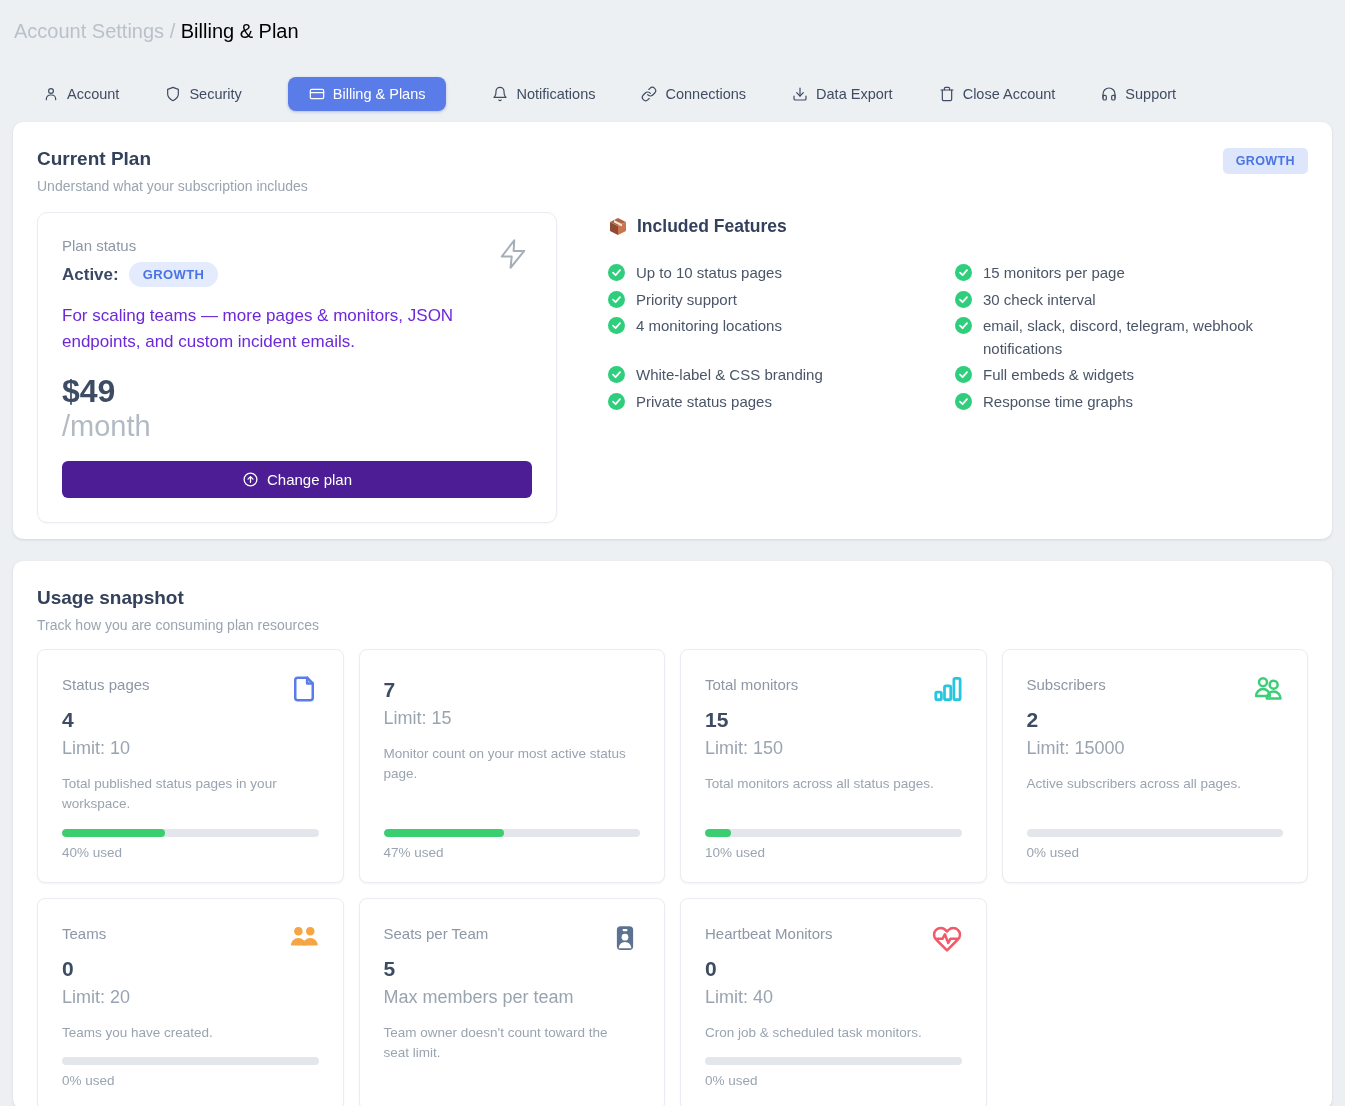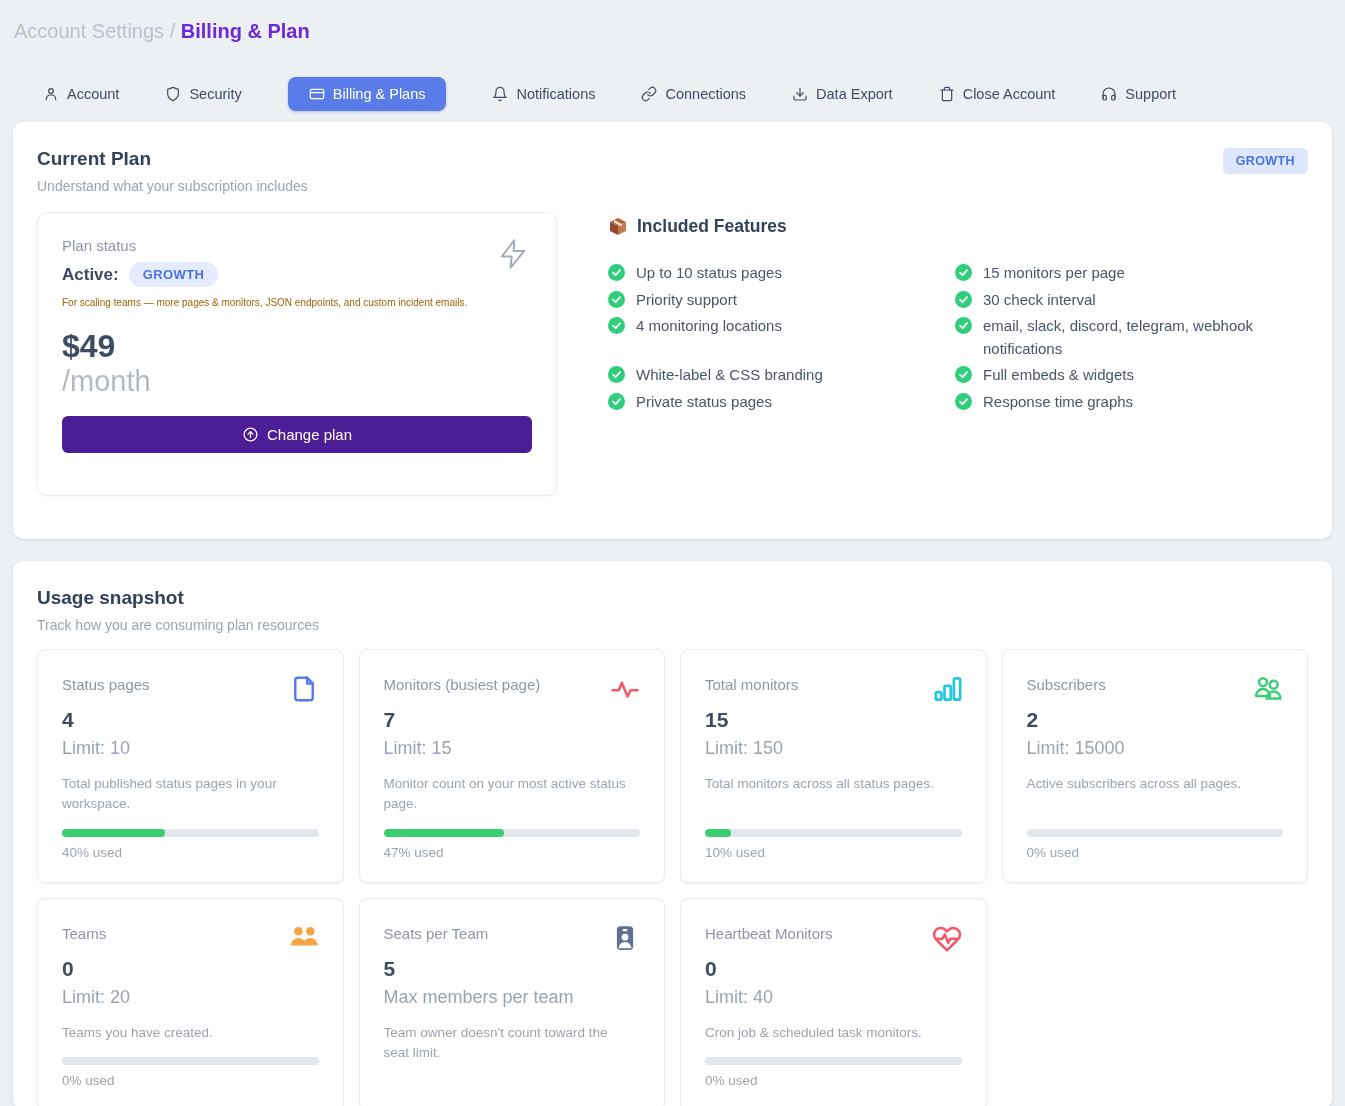--- a/index.html
+++ b/index.html
@@ -2,21 +2,21 @@
 <html><head>
 <meta charset="utf-8">
 <style>
   * { margin:0; padding:0; box-sizing:border-box; }
   html,body { width:1345px; height:1106px; background:#edf0f2; font-family:"Liberation Sans", sans-serif; overflow:hidden; }
   .page { padding:12px 13px 0 13px; }
 
   
   .breadcrumb { padding:8px 1px 0 1px; font-size:20px; }
   .crumb-muted { color:#b9c1cb; font-weight:400; }
-  .crumb-current { color:#6d28d9; font-weight:700; }
+  .crumb-current { color:#000000; font-weight:400; }
 
   
   .tabs { display:flex; align-items:center; gap:46px; margin:34px 0 0 30px; }
   .tab { display:flex; align-items:center; gap:8px; color:#3f4c63; font-size:14.5px; font-weight:500; cursor:pointer; padding:9px 0; border-radius:8px; }
   .tab svg { width:16px; height:16px; stroke:currentColor; fill:none; stroke-width:1.8; stroke-linecap:round; stroke-linejoin:round; flex:none; }
   .tab.active { background:#5a7ce8; color:#ffffff; padding:9px 21px; box-shadow:0 1px 3px rgba(60,90,200,.35); }
 
   
   .panel { background:#ffffff; border-radius:10px; box-shadow:0 1px 2px rgba(20,30,60,.07), 0 1px 4px rgba(20,30,60,.06); padding:26px 24px; }
   .panel-plan { margin-top:11px; height:417px; }
@@ -26,21 +26,21 @@
   .panel-sub { font-size:14px; color:#9aa4b0; margin-top:8px; }
   .plan-badge { background:#dde6fa; color:#4a74e4; font-size:12.5px; font-weight:600; letter-spacing:.4px; padding:6px 13px; border-radius:5px; }
 
   
   .plan-row { display:flex; margin-top:18px; }
   .status-card { position:relative; width:520px; flex:none; border:1px solid #e9ecf0; border-radius:10px; box-shadow:0 1px 2px rgba(20,30,60,.04); padding:24px; min-height:284px; }
   .status-label { font-size:15px; color:#8d97a5; }
   .status-state { display:flex; align-items:center; gap:10px; margin-top:8px; }
   .status-active { font-size:17px; font-weight:700; color:#3c4964; }
   .pill { background:#e4ebfc; color:#4a74e4; font-size:13px; font-weight:600; letter-spacing:.4px; padding:5px 14px; border-radius:999px; }
-  .status-desc { margin-top:8px; font-size:10px; line-height:1.55; color:#a16207; max-width:410px; }
+  .status-desc { margin-top:16px; font-size:17px; line-height:1.55; color:#6d28d9; max-width:410px; }
   .price-row { margin-top:17px; display:flex; align-items:baseline;flex-direction:column; }
   .price { font-size:32px; font-weight:700; color:#3d4b63; }
   .period { font-size:29px; font-weight:400; color:#b2bac4; }
   .change-btn { margin-top:18px; width:100%; height:37px; background:#4c1d95; border:none; border-radius:6px; color:#fff; font-size:15px; font-family:"Liberation Sans",sans-serif; display:flex; align-items:center; justify-content:center; gap:8px; cursor:pointer; }
   .change-btn svg { width:17px; height:17px; stroke:#fff; fill:none; stroke-width:1.8; stroke-linecap:round; stroke-linejoin:round; }
   .zap { position:absolute; top:24px; right:28px; }
   .zap svg { width:30px; height:34px; stroke:#a6aeb9; fill:none; stroke-width:1.6; stroke-linejoin:round; }
 
   
   .features { flex:1; margin-left:51px; padding-top:4px; }
@@ -286,26 +286,20 @@
         <div class="uc-desc">Total published status pages in your workspace.</div>
         <div class="uc-bar-wrap">
           <div class="bar-track">
               <div class="bar-fill" style="width: 40%;"></div>
             </div>
           <div class="uc-pct">40% used</div>
         </div>
       </div>
 
       <div class="usage-card row1">
-        <div class="uc-head">
-          <span class="uc-title">Monitors (busiest page)</span>
-          <span class="uc-icon ic-red"><svg viewBox="0 0 24 24">
-                <polyline points="2 13 7 13 9.5 7 14 18 16.5 13 22 13"></polyline>
-              </svg></span>
-        </div>
         <div class="uc-value">7</div>
         <div class="uc-limit">Limit: 15</div>
         <div class="uc-desc">Monitor count on your most active status page.</div>
         <div class="uc-bar-wrap">
           <div class="bar-track">
               <div class="bar-fill" style="width: 47%;"></div>
             </div>
           <div class="uc-pct">47% used</div>
         </div>
       </div>

